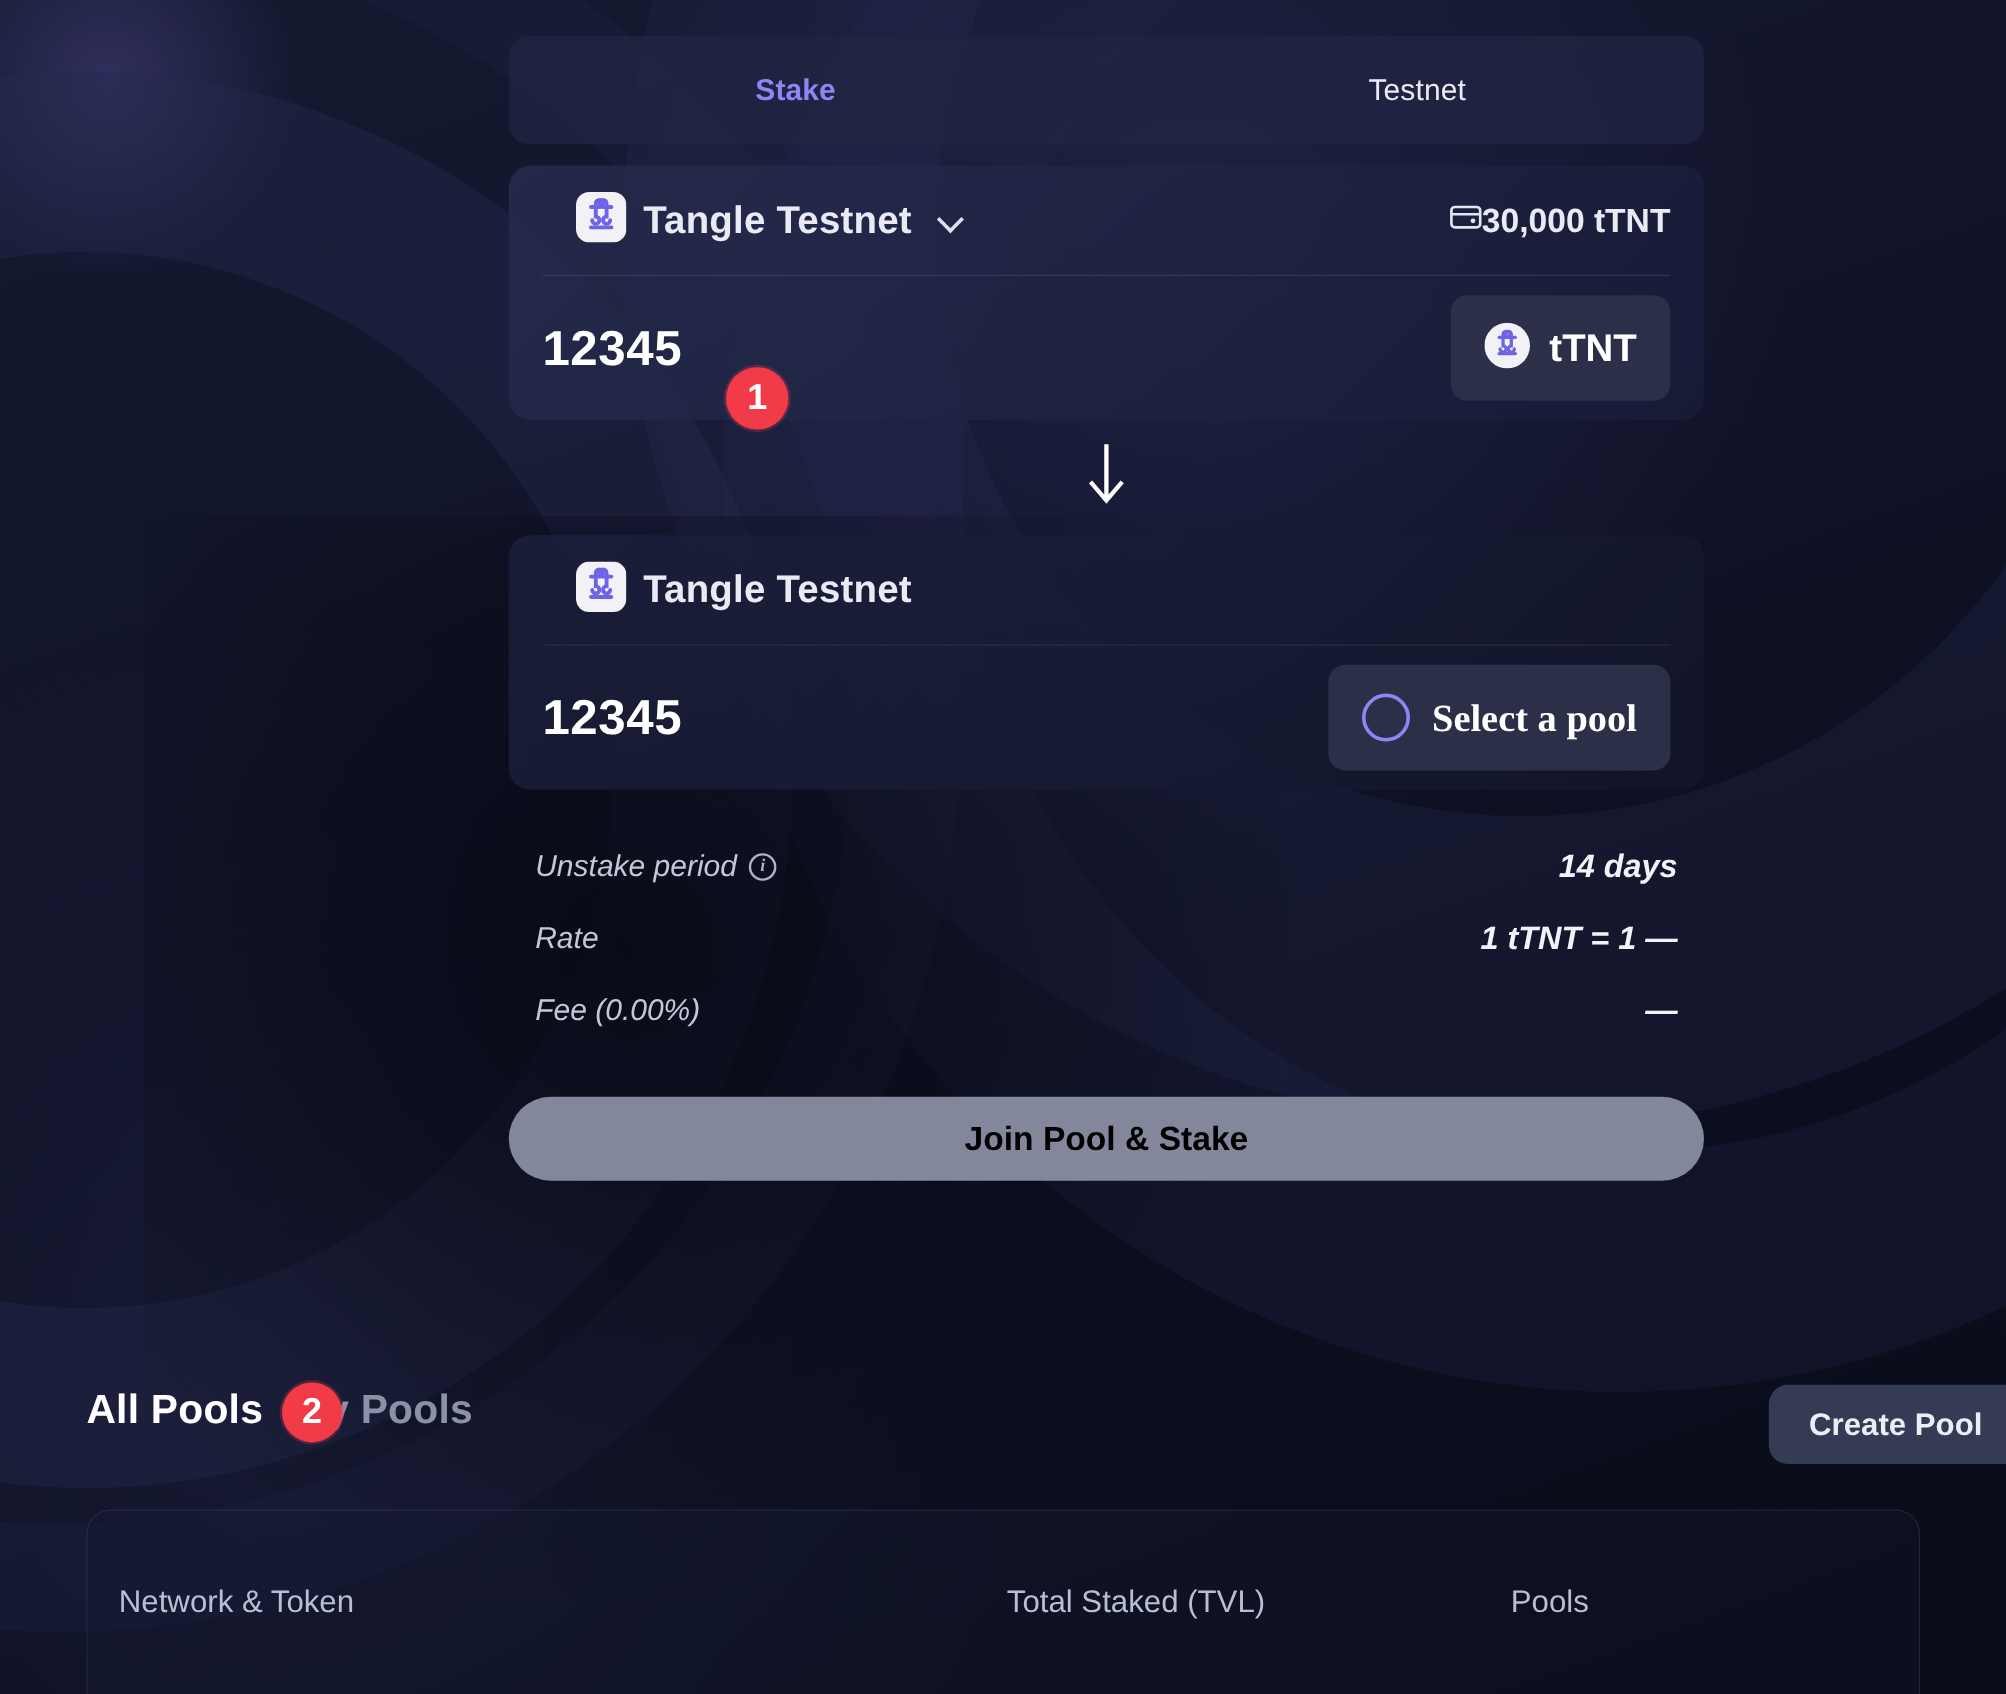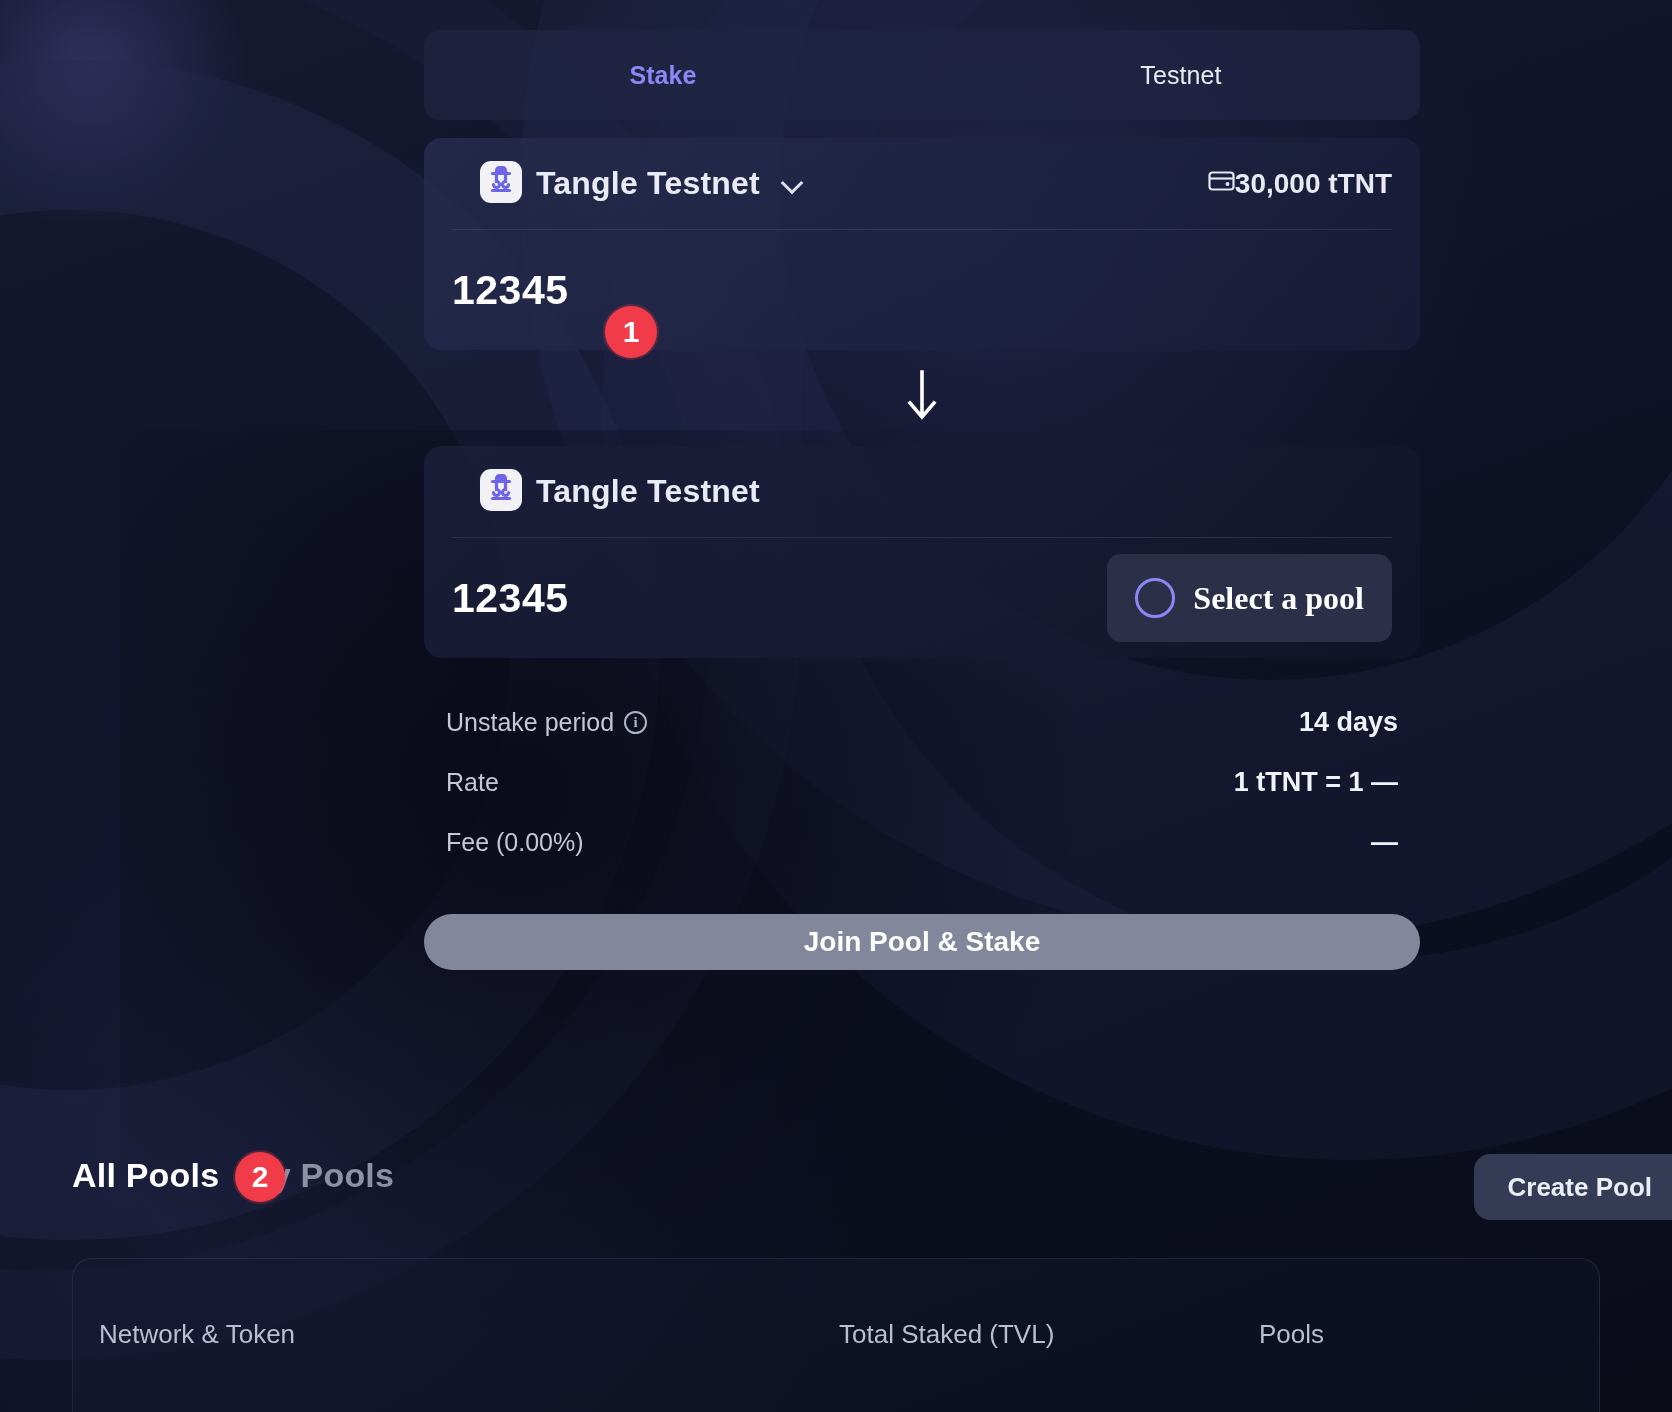--- a/index.html
+++ b/index.html
@@ -206,20 +206,21 @@
     align-items: center;
     justify-content: center;
   }
 
   .details { margin-top: 34px; padding: 0 22px; }
   .detail-row {
     display: flex;
     align-items: center;
     justify-content: space-between;
     height: 60px;
+    font-style: italic;
   }
   .detail-label {
     display: flex;
     align-items: center;
     gap: 10px;
     font-size: 25px;
     color: #c3c7d8;
   }
   .detail-value {
     font-size: 27px;
@@ -236,26 +237,26 @@
     display: inline-flex;
     align-items: center;
     justify-content: center;
     font-family: "Liberation Serif", serif;
     line-height: 1;
     cursor: pointer;
   }
 
   .cta {
     margin-top: 42px;
-    height: 56px;
+    height: 70px;
     width: 100%;
     border: none;
     border-radius: 39px;
     background: #82879c;
-    color: #ffffff;
+    color: #000000;
     font-size: 28px;
     font-weight: 700;
     font-family: "Liberation Sans", sans-serif;
     cursor: pointer;
   }
 
   
   .pools-section {
     position: absolute;
     left: 0; right: 0;
@@ -384,20 +385,33 @@
           </span>
           <span>30,000 tTNT</span>
         </div>
       </div>
 
       <div class="card-bottom">
         <div class="amount-wrap">
           <input class="amount" type="text" value="12345" style="">
         </div>
 
+        <div class="token-btn">
+          <span>
+            <svg width="38" height="38" viewBox="0 0 42 42" aria-hidden="true">
+              <circle cx="21" cy="21" r="21" fill="#f1f1f6"></circle>
+              <g fill="none" stroke="#6e64e8" stroke-width="3" stroke-linecap="round">
+                <path d="M13.5 13.5h6.5a2.8 2.8 0 1 0-2.8-2.8v10.6a2.8 2.8 0 1 1-2.8 2.8"></path>
+                <path d="M28.5 13.5h-6.5a2.8 2.8 0 1 1 2.8-2.8v10.6a2.8 2.8 0 1 0 2.8 2.8"></path>
+                <path d="M13.5 28.5h15"></path>
+              </g>
+            </svg>
+          </span>
+          <span class="label">tTNT</span>
+        </div>
       </div>
     </div>
 
     
     <div class="arrow-sep">
       <span>
         <svg width="34" height="52" viewBox="0 0 34 52" aria-hidden="true">
           <path d="M17 2v44M5 33l12 14 12-14" fill="none" stroke="#ffffff" stroke-width="3.6" stroke-linecap="square"></path>
         </svg>
       </span>

